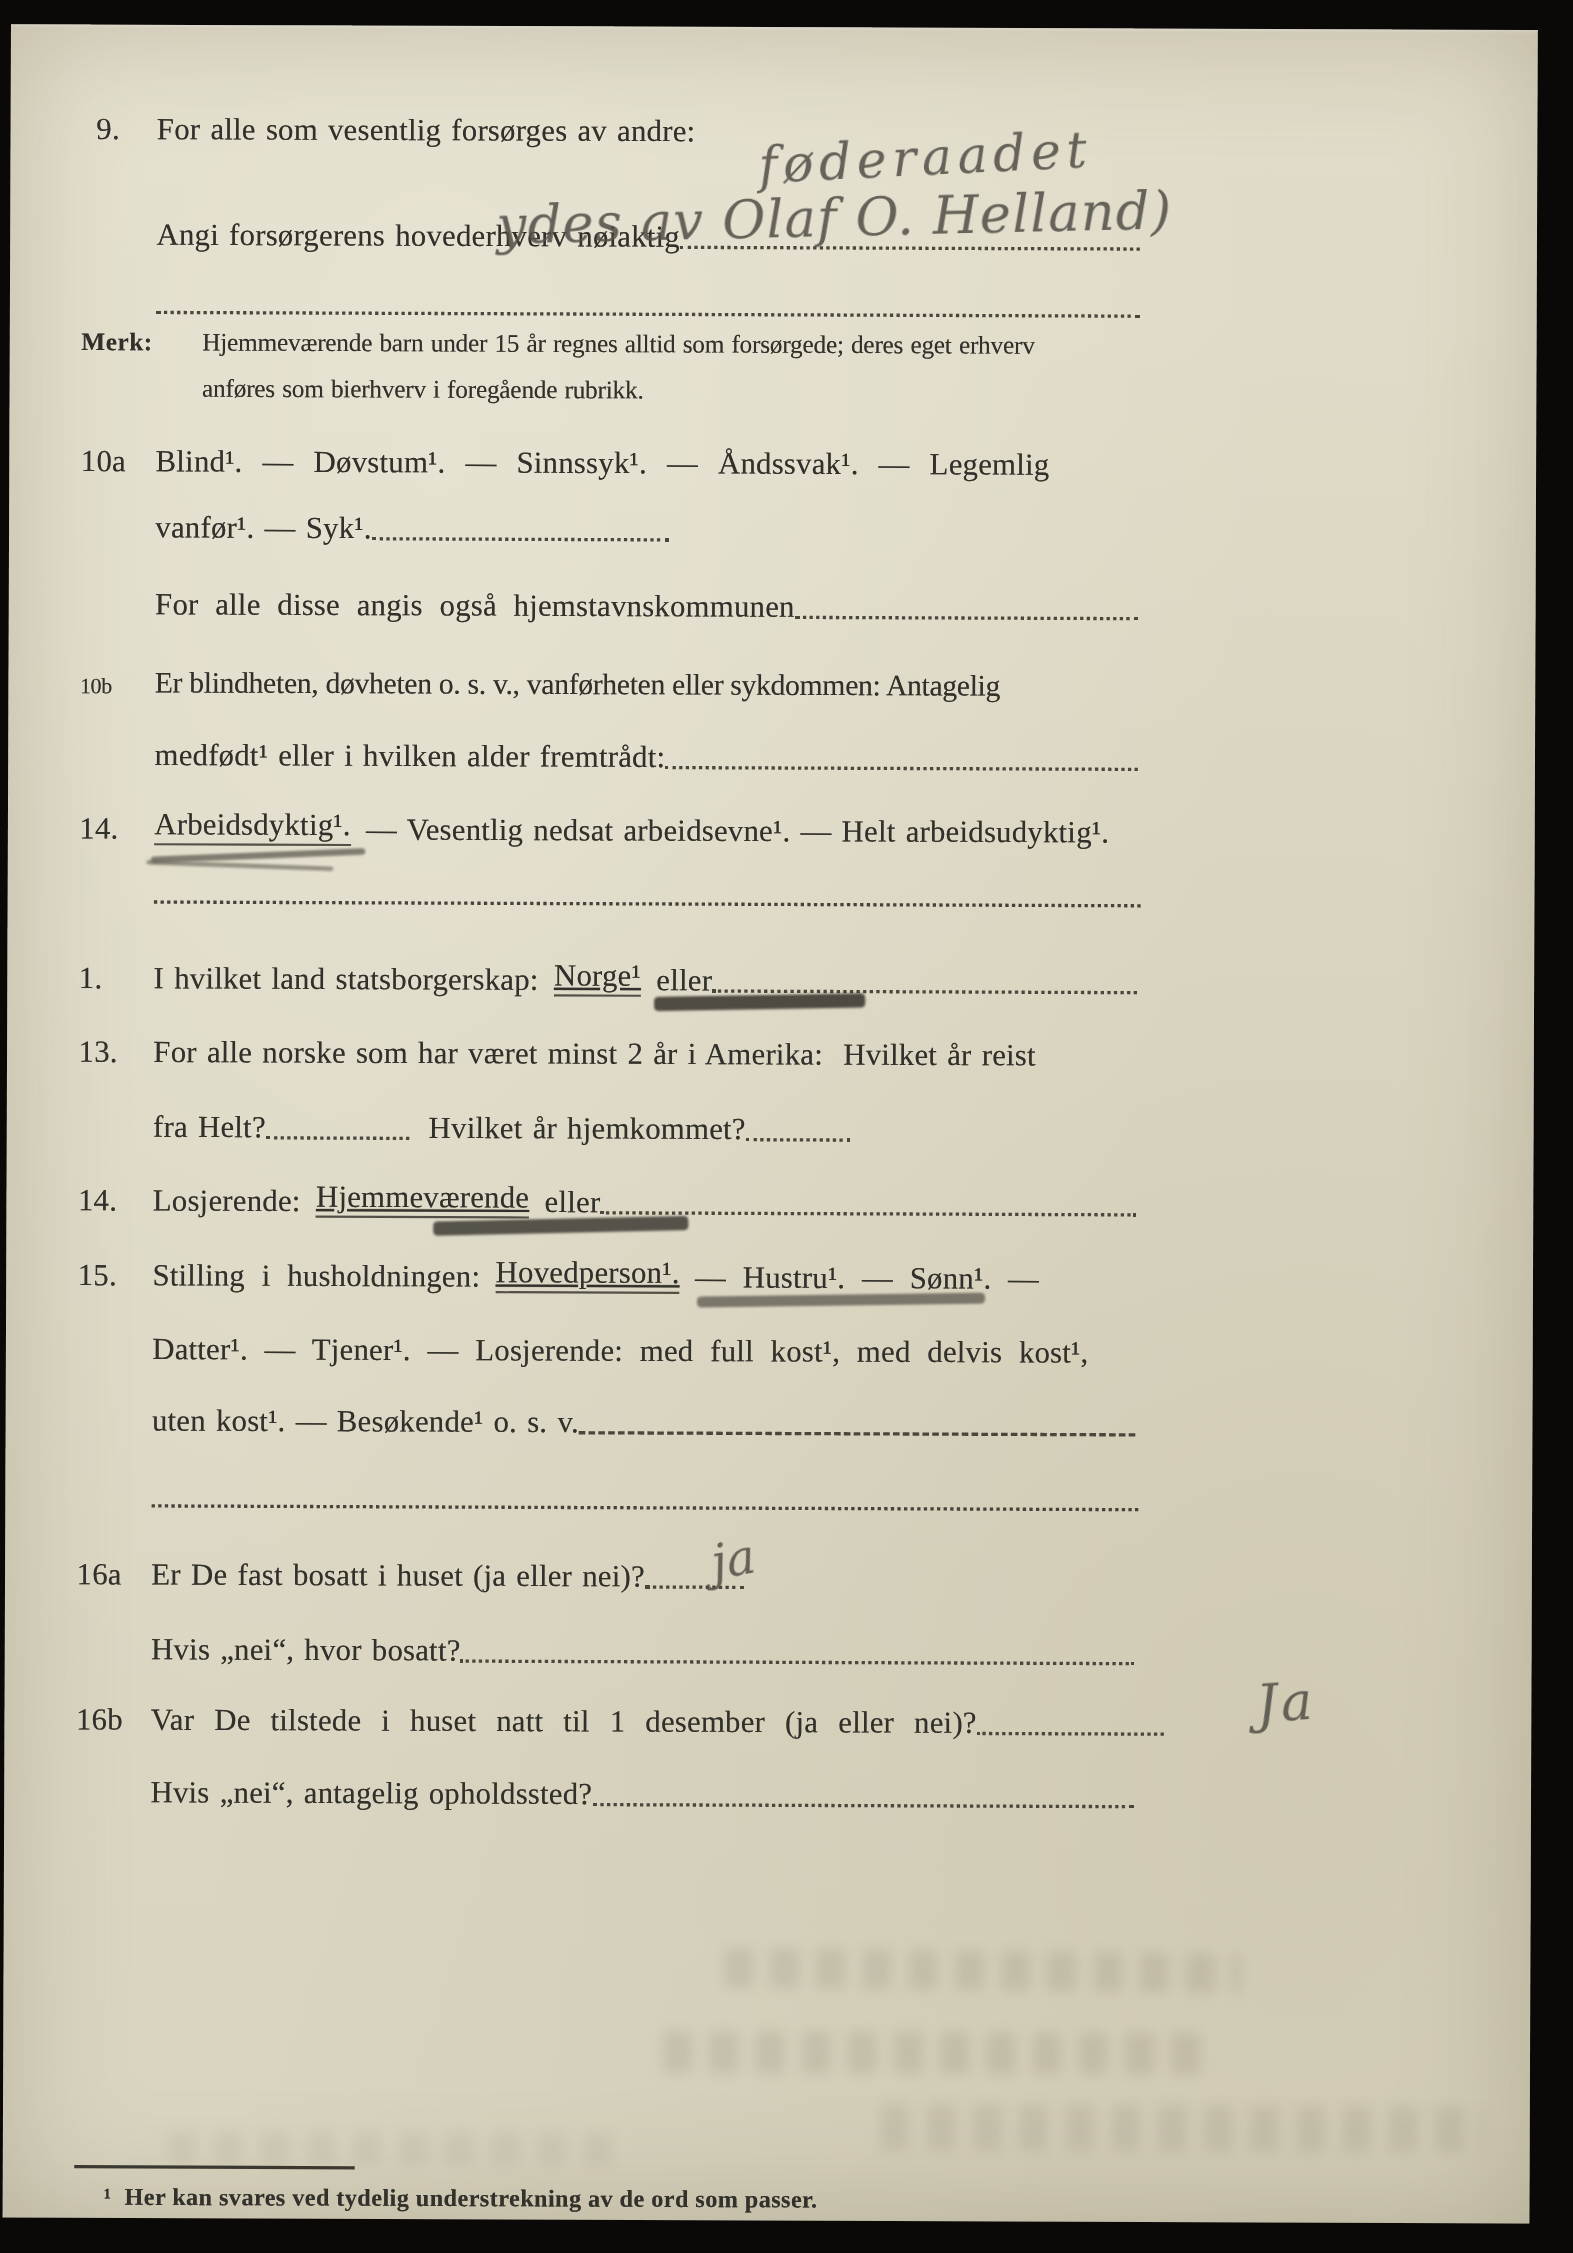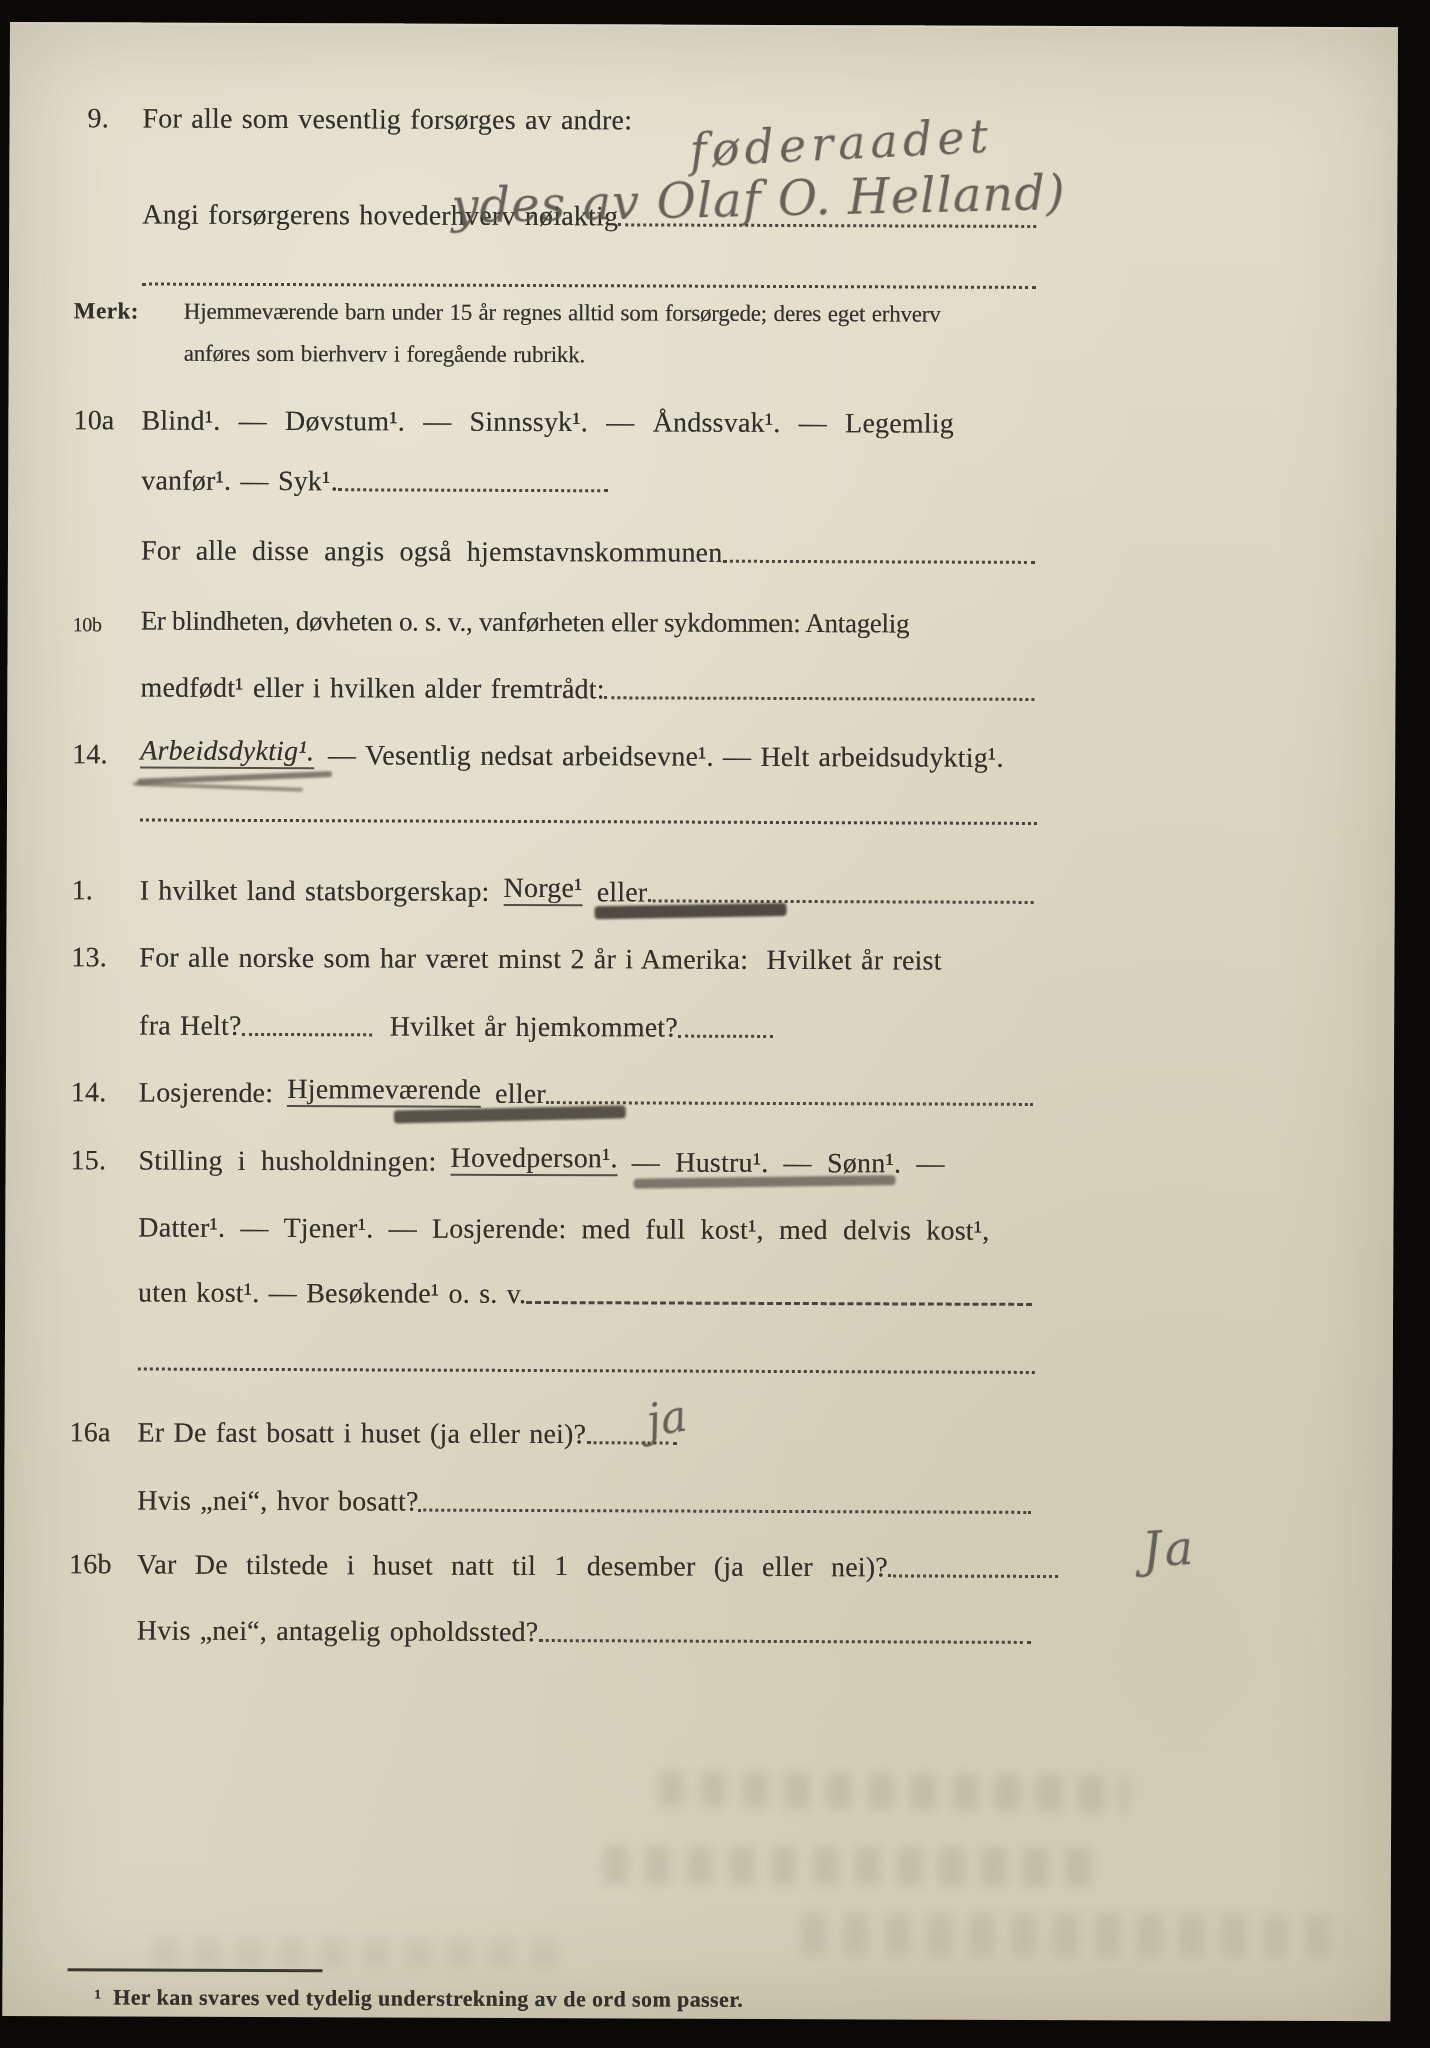--- a/index.html
+++ b/index.html
@@ -37,22 +37,22 @@
   .tight { font-size:27px; letter-spacing:-0.3px; word-spacing:0; }
   .leader { border-bottom:3px dotted #4a463c; margin-bottom:4px; height:0; }
   .ldash { border-bottom-style:dashed; }
   .lf { flex:1 1 auto; }
   .w270 { flex:none; width:270px; }
   .w130 { flex:none; width:130px; }
   .w95  { flex:none; width:95px; }
   .w90  { flex:none; width:90px; }
   .w170 { flex:none; width:170px; }
   .u { border-bottom:2px solid rgba(58,55,47,.85); padding-bottom:2px; }
-  .um { margin:0 14px; }
-  .umr { margin-right:14px;font-style:italic; }
+  .um { margin:0 14px;text-decoration:underline; }
+  .umr { margin-right:14px; }
   .mk { height:36px; font-size:23px; letter-spacing:-0.2px; word-spacing:1px; width:970px; }
   .mk .num { width:110px; font-weight:bold; letter-spacing:0.5px; }
   .mkcont { padding-left:110px; box-sizing:border-box; }
   .divider { position:absolute; left:133px; width:897px; height:0; border-bottom:3px dotted #45423a; }
   .hand {
     position:absolute;
     font-family:"DejaVu Serif", serif; font-style:italic;
     color:rgba(84,81,73,.88);
     white-space:nowrap;
     filter:blur(0.4px);

